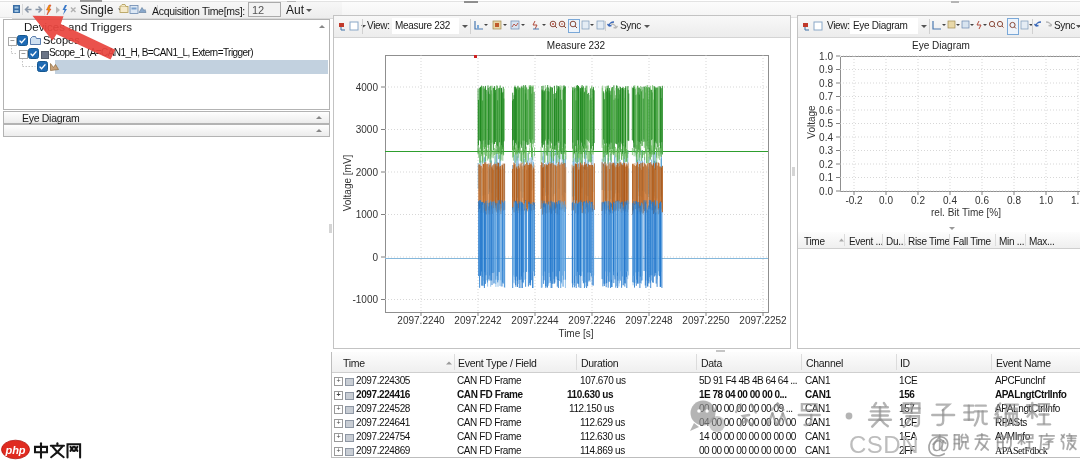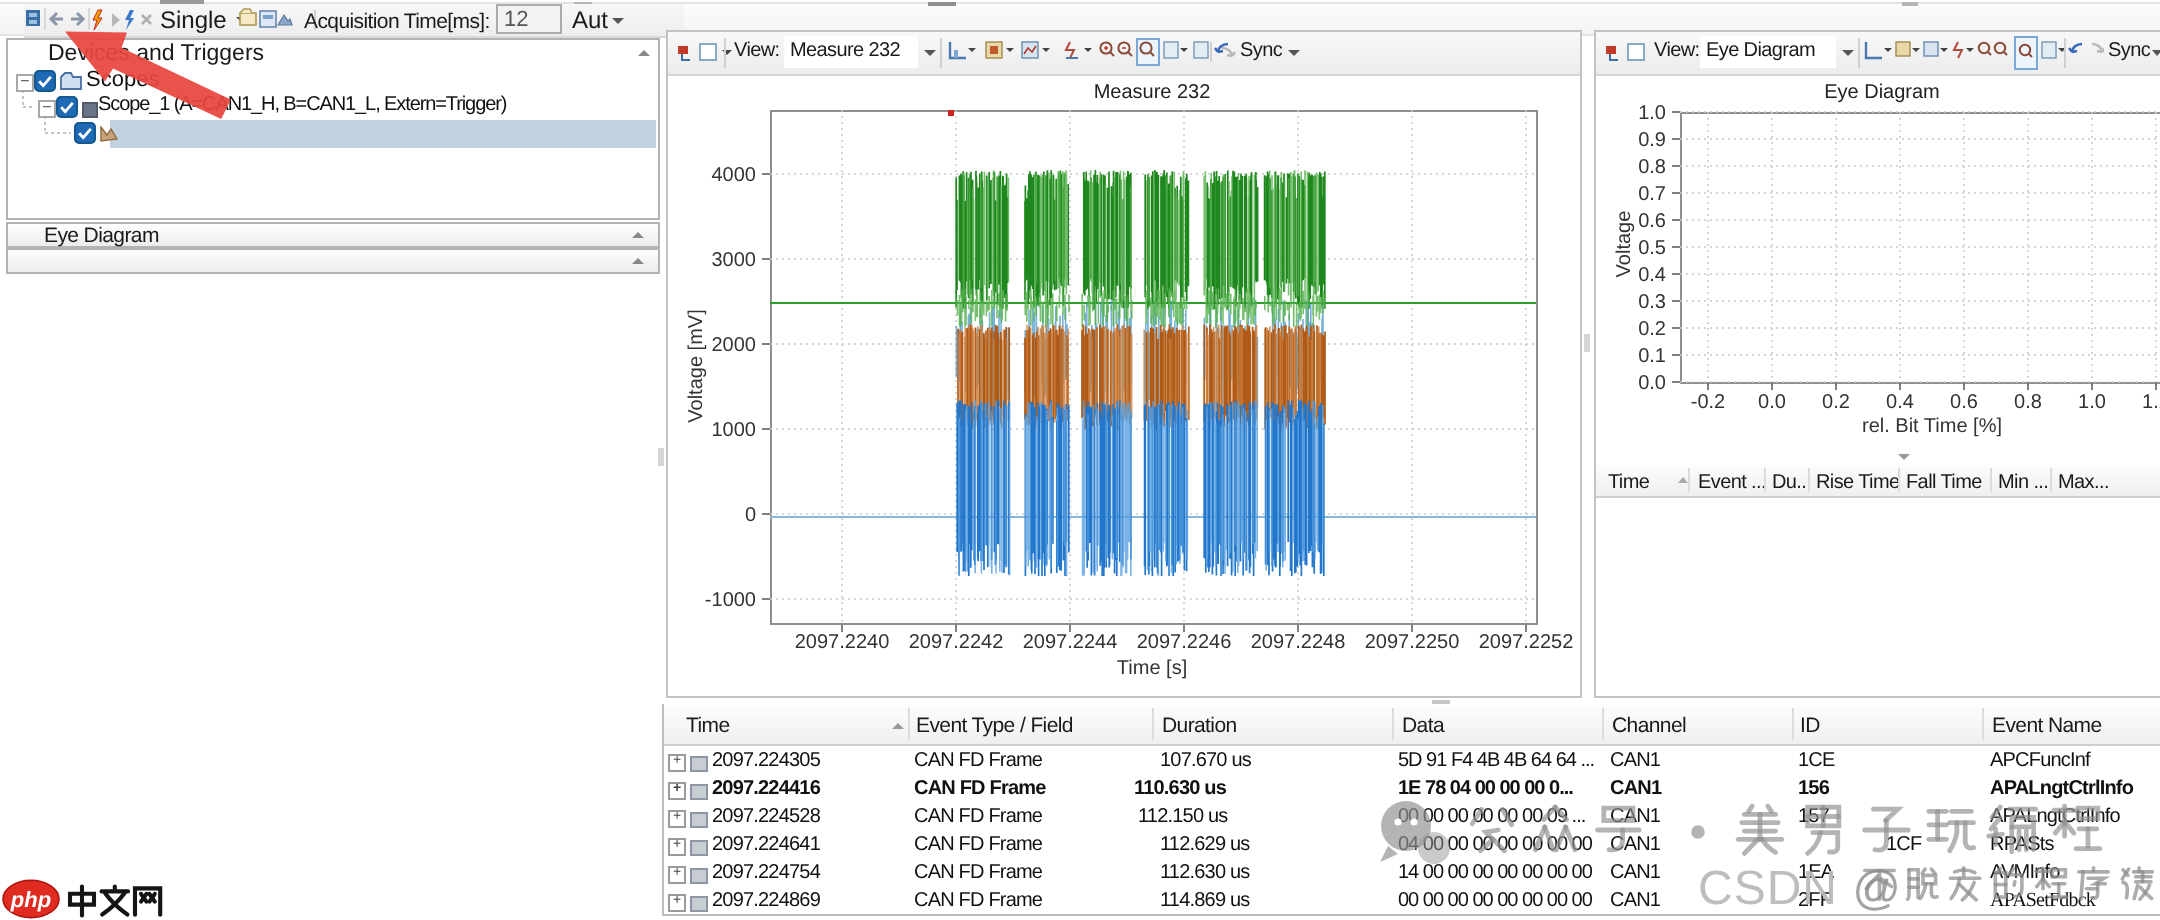--- a/index.html
+++ b/index.html
@@ -396,21 +396,21 @@
 <span class="abs" style="left:664px;top:1px;">APALngtCtrlInfo</span>
 </div>
 <div class="abs" style="left:331px;top:416px;width:749px;height:14px;font-size:10px;letter-spacing:-0.4px;color:#111;">
 <span class="abs" style="left:3px;top:3px;width:7px;height:7px;border:1px solid #9a9a9a;background:#fff;font-size:7px;line-height:6px;text-align:center;color:#444;letter-spacing:0">+</span>
 <span class="abs" style="left:14px;top:4px;width:7px;height:6px;background:#c8cdd4;border:1px solid #8d96a3;"></span>
 <span class="abs" style="left:25px;top:1px;">2097.224641</span>
 <span class="abs" style="left:126px;top:1px;">CAN FD Frame</span>
 <span class="abs" style="left:249px;top:1px;">112.629 us</span>
 <span class="abs" style="left:368px;top:1px;letter-spacing:-0.5px">04 00 00 00 00 00 00 00</span>
 <span class="abs" style="left:474px;top:1px;">CAN1</span>
-<span class="abs" style="left:568px;top:1px;margin-left:44px;">1CF</span>
+<span class="abs" style="left:568px;top:1px;">1CF</span>
 <span class="abs" style="left:664px;top:1px;">RPASts</span>
 </div>
 <div class="abs" style="left:331px;top:430px;width:749px;height:14px;font-size:10px;letter-spacing:-0.4px;color:#111;">
 <span class="abs" style="left:3px;top:3px;width:7px;height:7px;border:1px solid #9a9a9a;background:#fff;font-size:7px;line-height:6px;text-align:center;color:#444;letter-spacing:0">+</span>
 <span class="abs" style="left:14px;top:4px;width:7px;height:6px;background:#c8cdd4;border:1px solid #8d96a3;"></span>
 <span class="abs" style="left:25px;top:1px;">2097.224754</span>
 <span class="abs" style="left:126px;top:1px;">CAN FD Frame</span>
 <span class="abs" style="left:249px;top:1px;">112.630 us</span>
 <span class="abs" style="left:368px;top:1px;letter-spacing:-0.5px">14 00 00 00 00 00 00 00</span>
 <span class="abs" style="left:474px;top:1px;">CAN1</span>

